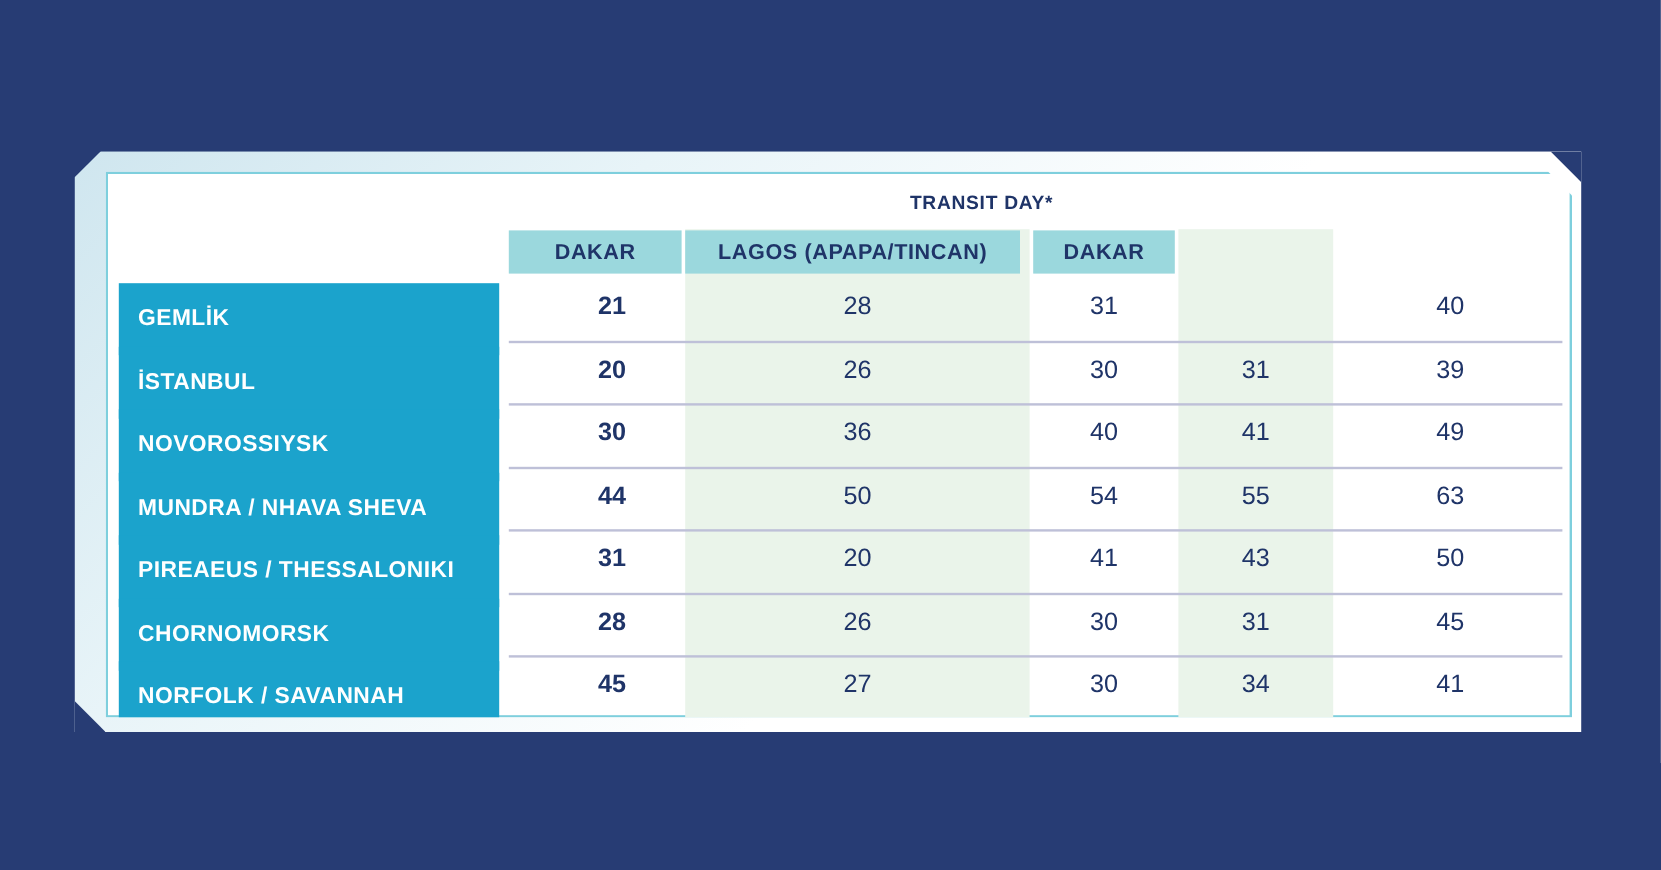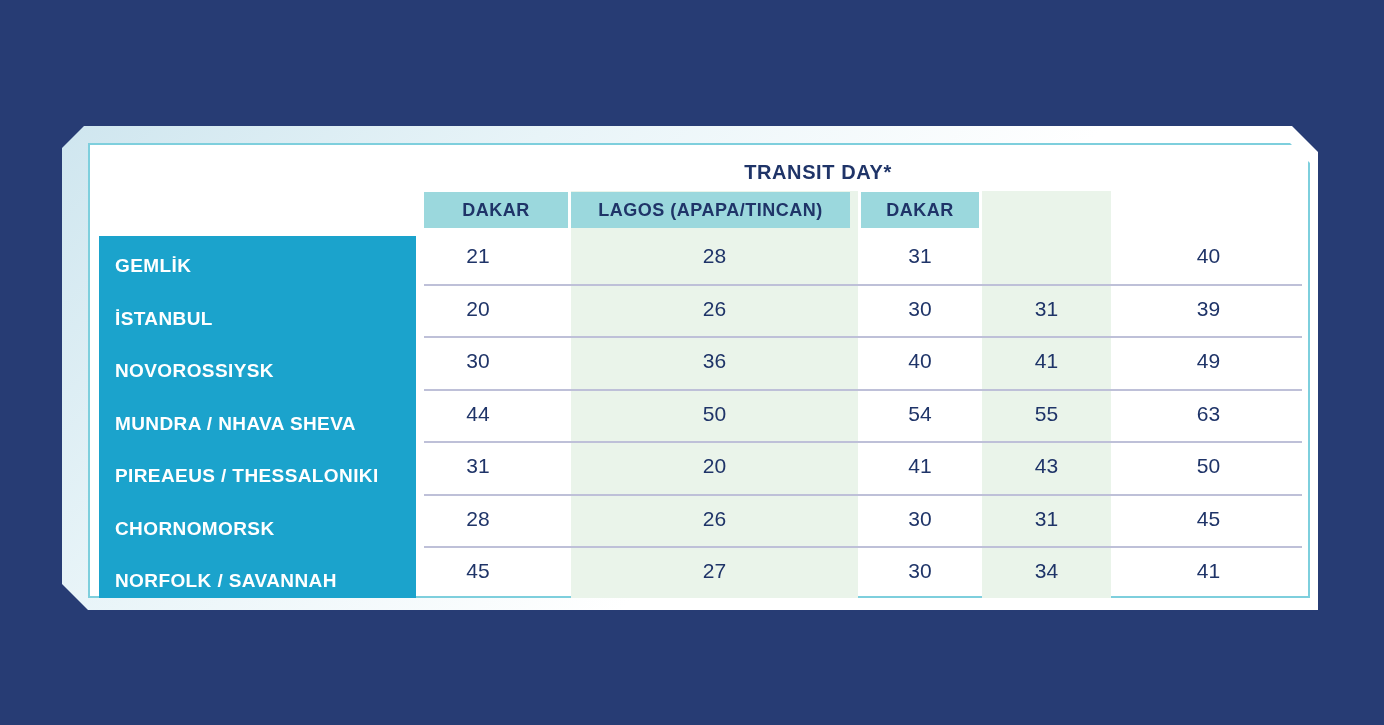--- a/index.html
+++ b/index.html
@@ -74,21 +74,21 @@
   #stripe-abidjan{ left: 892px; width: 129px; }
 
   
   #transit-title {
     position: absolute;
     left: 333px;
     top: 16px;
     width: 790px;
     text-align: center;
     color: #1F3468;
-    font-size: 20px;
+    font-size: 16px;
     font-weight: bold;
     letter-spacing: 0.6px;
   }
 
   
   #header-row {
     position: absolute;
     left: 0;
     top: 47px;
     height: 36px;
@@ -145,21 +145,21 @@
     position: absolute;
     top: 0;
     height: 46px;
     display: flex;
     align-items: center;
     justify-content: center;
     color: #1F3468;
     font-size: 21px;
     font-weight: normal;
   }
-  .c0 { left: 316px; width: 144px; }
+  .c0 { left: 348px; width: 144px; font-weight: bold; }
   .c1 { left: 481px; width: 287px; }
   .c2 { left: 771px; width: 118px; }
   .c3 { left: 892px; width: 129px; }
   .c4 { left: 1024px; width: 189px; }
 
   .row-divider {
     position: absolute;
     left: 334px;
     right: 6px;
     bottom: 0;

